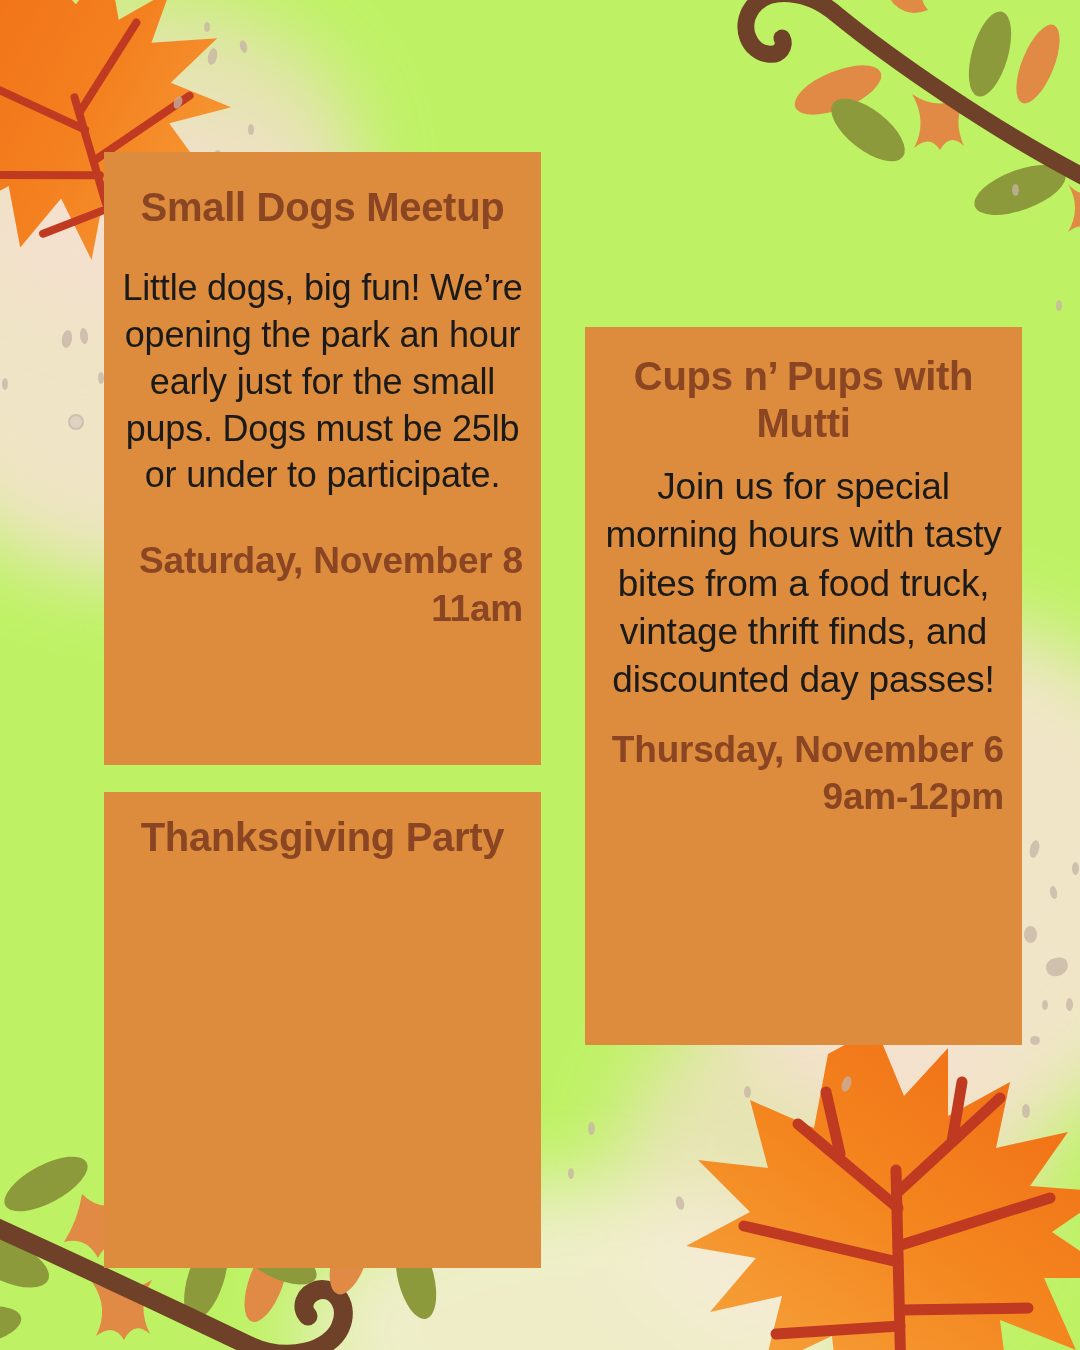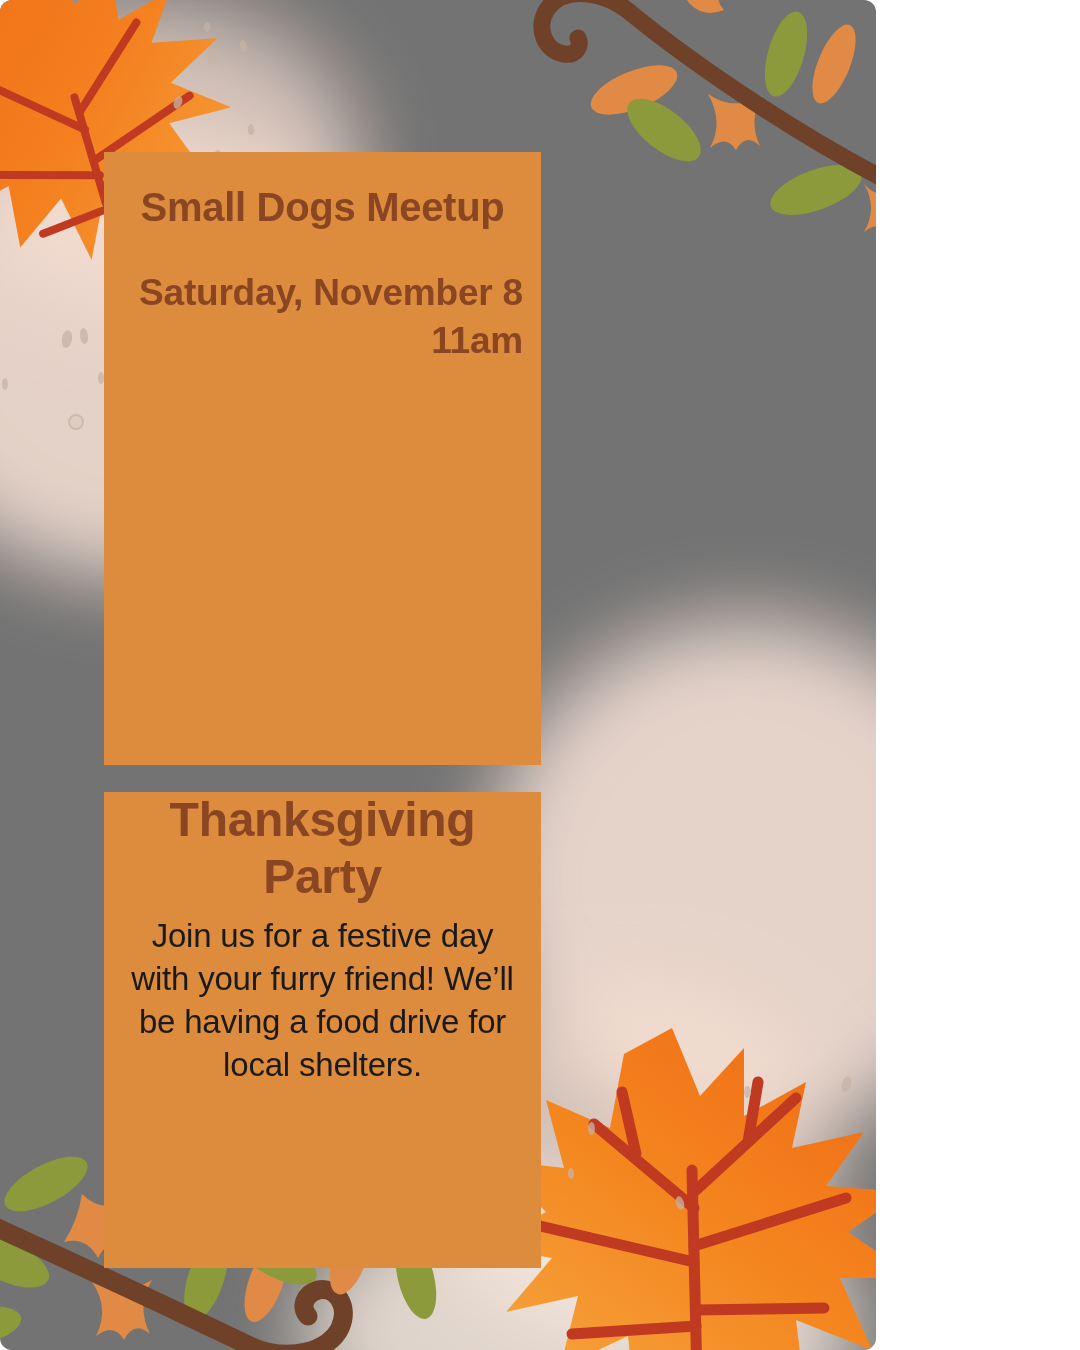--- a/index.html
+++ b/index.html
@@ -3,26 +3,25 @@
 <meta charset="utf-8">
 <title>Autumn Events Flyer</title>
 <style>
   html, body {
     margin: 0;
     padding: 0;
     background: #ffffff;
   }
   #poster {
     position: relative;
-    width: 876px;
+    width: 1080px;
     height: 1350px;
     overflow: hidden;
-    background: #737373;
+    background: #bef264;
     font-family: "Liberation Sans", sans-serif;
-    border-radius: 12px;
   }
 
   
   .wash {
     position: absolute;
     border-radius: 50%;
     filter: blur(40px);
     pointer-events: none;
   }
   .wash-a { left: -120px; top: 120px;  width: 520px; height: 460px; background: #F8E2D6; opacity: .85; }
@@ -87,21 +86,21 @@
   #card-small-dogs .card-title { font-size: 40px; padding-top: 32px; }
   #card-small-dogs .card-body  { font-size: 36px; padding-top: 34px; }
   #card-small-dogs .card-when  { font-size: 37px; padding-top: 38px; }
 
   
   #card-cups-n-pups .card-title { font-size: 40px; padding-top: 26px; }
   #card-cups-n-pups .card-body  { font-size: 37px; padding-top: 16px; }
   #card-cups-n-pups .card-when  { font-size: 37px; padding-top: 22px; }
 
   
-  #card-thanksgiving .card-title { font-size: 48px; }
+  #card-thanksgiving .card-title { font-size: 40px; padding-top: 22px; }
   #card-thanksgiving .card-body  { font-size: 33px; padding-top: 10px; }
   #card-thanksgiving .card-when  { font-size: 37px; padding-top: 24px; }
 </style>
 </head>
 <body>
 
 <div id="poster">
 
   <div class="wash wash-a"></div>
   <div class="wash wash-b"></div>
@@ -221,22 +220,27 @@
   <div class="speck" style="left:744px;top:1086px;width:7px;height:12px;border-radius:50%;"></div>
   <div class="speck" style="left:1022px;top:1104px;width:8px;height:14px;border-radius:50%;"></div>
   <div class="speck" style="left:588px;top:1122px;width:7px;height:13px;border-radius:50%;"></div>
   <div class="speck" style="left:568px;top:1168px;width:6px;height:11px;border-radius:50%;"></div>
   <div class="speck" style="left:676px;top:1196px;width:8px;height:14px;border-radius:50%;transform:rotate(-16deg);"></div>
   <div class="speck" style="left:1012px;top:184px;width:7px;height:12px;border-radius:50%;"></div>
   <div class="speck" style="left:1056px;top:300px;width:6px;height:11px;border-radius:50%;"></div>
 
   <div class="card" id="card-small-dogs">
     <p class="card-title">Small Dogs Meetup</p>
+    <p class="card-body">Little dogs, big fun! We’re opening the park an hour early just for the small pups. Dogs must be 25lb or under to participate.</p>
     <p class="card-when">Saturday, November 8 11am</p>
   </div>
 
+  <div class="card" id="card-cups-n-pups">
+    <p class="card-title">Cups n’ Pups with Mutti</p>
+    <p class="card-body">Join us for special morning hours with tasty bites from a food truck, vintage thrift finds, and discounted day passes!</p>
+    <p class="card-when">Thursday, November 6 9am-12pm</p>
+  </div>
 
   <div class="card" id="card-thanksgiving">
     <p class="card-title">Thanksgiving Party</p>
-    <p class="card-body">Join us for a festive day with your furry friend! We’ll be having a food drive for local shelters.</p>
   </div>
 
 </div>
 
 </body></html>

